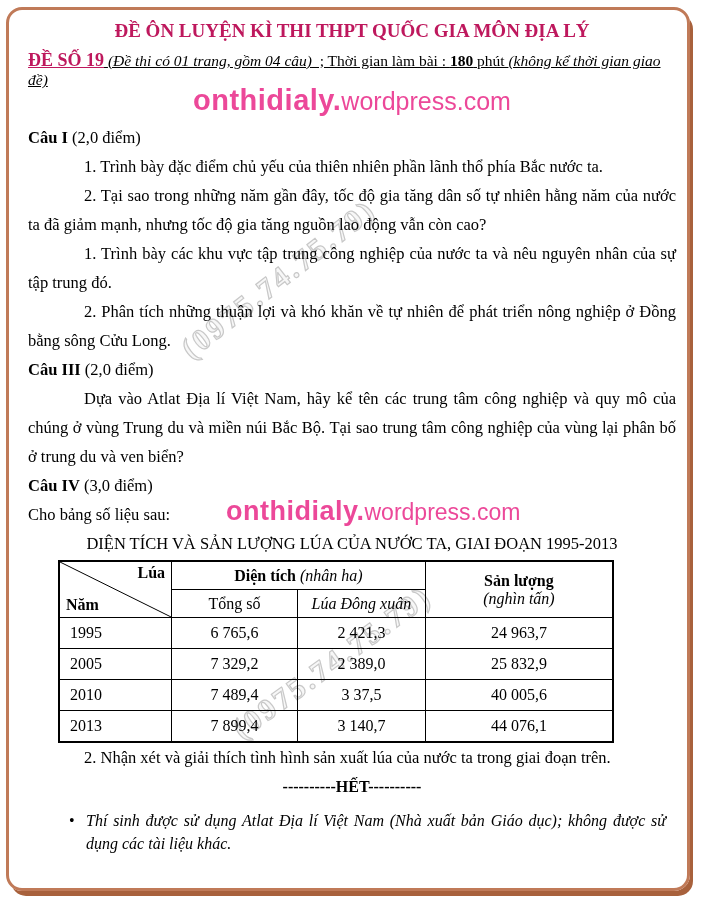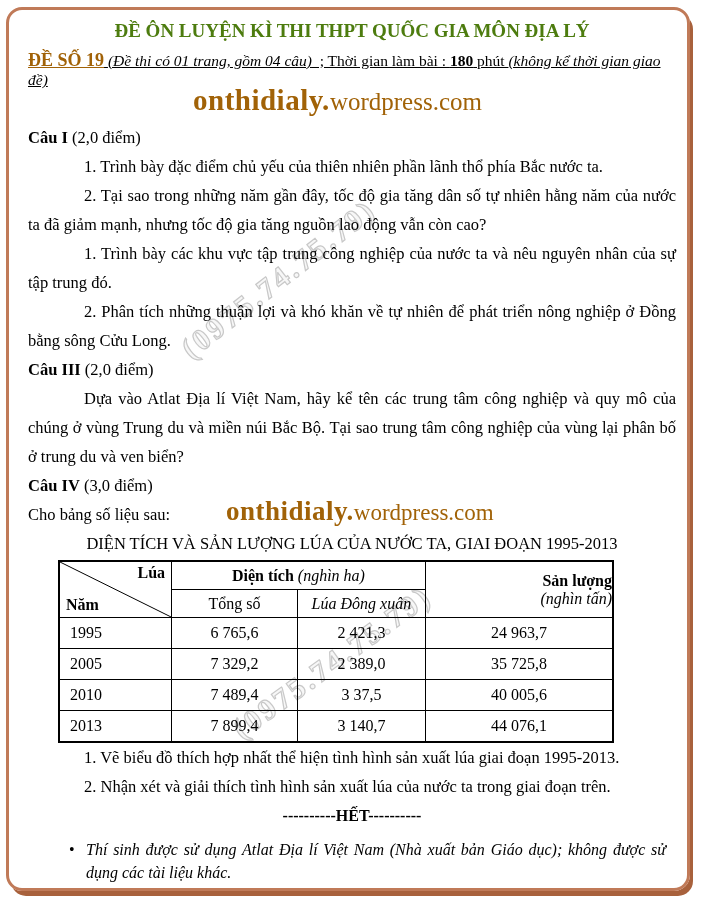--- a/index.html
+++ b/index.html
@@ -3,51 +3,51 @@
 <meta charset="utf-8">
 <style>
   html,body{margin:0;padding:0;background:#fff;}
   .page{position:relative;width:704px;height:909px;background:#ffffff;overflow:hidden;
         font-family:"Liberation Serif",serif;color:#000;}
   .frame{position:absolute;left:6px;top:7px;width:678px;height:878px;
          border:3px solid #c07a58;border-radius:16px;
          box-shadow:4px 6px 0 -1px #a8613c;}
   .content{position:absolute;left:28px;top:14px;width:648px;z-index:2;}
 
-  .doc-title{text-align:center;color:#4d7c0f;font-weight:bold;font-size:19px;margin:6px 0 0 0;}
+  .doc-title{text-align:center;color:#be185d;font-weight:bold;font-size:19px;margin:6px 0 0 0;}
   .subtitle{margin:8px 0 0 0;font-size:15.5px;text-decoration:underline;}
-  .subtitle .exam-no{color:#a16207;font-weight:bold;font-size:18px;text-decoration:underline;}
+  .subtitle .exam-no{color:#be185d;font-weight:bold;font-size:18px;text-decoration:underline;}
   .it{font-style:italic;}
   .bd{font-weight:bold;}
 
   .head{font-size:16.5px;line-height:29px;margin:0;}
   .head .lbl{font-weight:bold;text-align:center;}
   .head.first{margin-top:34px;}
   .para{font-size:16.5px;line-height:29px;margin:0;text-align:justify;text-indent:56px;}
 
   .tbl-title{font-size:16.5px;line-height:29px;margin:0;text-align:center;}
   table.data{border-collapse:collapse;margin:2px 0 0 30px;width:556px;font-size:16px;padding-left:8px;}
   table.data td{border:1px solid #000;padding:0;}
   table.data{border:2px solid #000;}
   .hcell{text-align:center;vertical-align:middle;height:27px;}
   .corner{position:relative;width:112px;}
   .corner svg{position:absolute;left:0;top:0;width:100%;height:100%;}
   .corner .c-top{position:absolute;right:6px;top:2px;font-weight:bold;}
   .corner .c-bot{position:absolute;left:6px;bottom:3px;font-weight:bold;}
-  .col-total{width:126px;} .col-dx{width:128px;} .col-sl{width:188px;text-align:right;}
+  .col-total{width:126px;} .col-dx{width:128px;} .col-sl{width:188px;}
   .drow td{height:30px;}
   .ycell{padding-left:10px !important;text-align:left;}
   .ncell{text-align:center;}
 
   .end-line{font-size:16px;font-weight:bold;text-align:center;line-height:29px;margin:0;}
   .notes{margin:8px 0 0 0;padding:0 10px 0 58px;list-style:none;}
   .notes li{position:relative;font-style:italic;font-size:16px;line-height:23px;text-align:justify;}
   .notes li::before{content:"\2022";position:absolute;left:-17px;font-style:normal;}
 
-  .wm-site{position:absolute;font-family:Liberation Serif, serif;color:#a16207;
+  .wm-site{position:absolute;font-family:Liberation Sans, sans-serif;color:#ec4899;
            white-space:nowrap;z-index:1;}
   .wm-site .wb{font-weight:bold;font-size:29px;letter-spacing:0.5px;}
   .wm-site .wr{font-weight:normal;font-size:25px;}
   #wm-site-2 .wb{font-size:27px;} #wm-site-2 .wr{font-size:23px;}
   .wm-phone{position:absolute;font-size:30px;font-weight:bold;letter-spacing:3px;
             color:rgba(0,0,0,0.03);-webkit-text-stroke:1.2px #c8c8c8;
             transform:rotate(-38deg);transform-origin:left center;
             white-space:nowrap;z-index:1;}
   #wm-phone-1{left:185px;top:335px;}
   #wm-phone-2{left:236px;top:715px;transform:rotate(-36deg);}
@@ -90,55 +90,54 @@
     <table class="data">
       <tbody>
         <tr>
           <td class="corner" rowspan="2">
             <svg viewBox="0 0 100 57" preserveAspectRatio="none">
                 <line x1="0" y1="0" x2="100" y2="57" stroke="#000" stroke-width="1" vector-effect="non-scaling-stroke"></line>
               </svg>
             <span class="c-top">Lúa</span>
             <span class="c-bot">Năm</span>
           </td>
-          <td class="hcell" colspan="2"><span class="bd">Diện tích </span><span class="it">(nghìn ha)</span></td>
+          <td class="hcell" colspan="2"><span class="bd">Diện tích </span><span class="it">(nhân ha)</span></td>
           <td class="hcell col-sl" rowspan="2"><span class="bd">Sản lượng</span><br><span class="it">(nghìn tấn)</span></td>
         </tr>
         <tr>
           <td class="hcell col-total">Tổng số</td>
           <td class="hcell col-dx it">Lúa Đông xuân</td>
         </tr>
         <tr class="drow">
           <td class="ycell">1995</td>
           <td class="ncell">6 765,6</td>
           <td class="ncell">2 421,3</td>
           <td class="ncell">24 963,7</td>
         </tr>
         <tr class="drow">
           <td class="ycell">2005</td>
           <td class="ncell">7 329,2</td>
           <td class="ncell">2 389,0</td>
-          <td class="ncell">35 725,8</td>
+          <td class="ncell">25 832,9</td>
         </tr>
         <tr class="drow">
           <td class="ycell">2010</td>
           <td class="ncell">7 489,4</td>
           <td class="ncell">3 37,5</td>
           <td class="ncell">40 005,6</td>
         </tr>
         <tr class="drow">
           <td class="ycell">2013</td>
           <td class="ncell">7 899,4</td>
           <td class="ncell">3 140,7</td>
           <td class="ncell">44 076,1</td>
         </tr>
       </tbody>
     </table>
 
-    <p class="para">1. Vẽ biểu đồ thích hợp nhất thể hiện tình hình sản xuất lúa giai đoạn 1995-2013.</p>
     <p class="para">2. Nhận xét và giải thích tình hình sản xuất lúa của nước ta trong giai đoạn trên.</p>
 
     <p class="end-line">----------HẾT----------</p>
 
     <ul class="notes">
       <li>Thí sinh được sử dụng Atlat Địa lí Việt Nam (Nhà xuất bản Giáo dục); không được sử dụng các tài liệu khác.</li>
 
     </ul>
   </div>
 </div>

